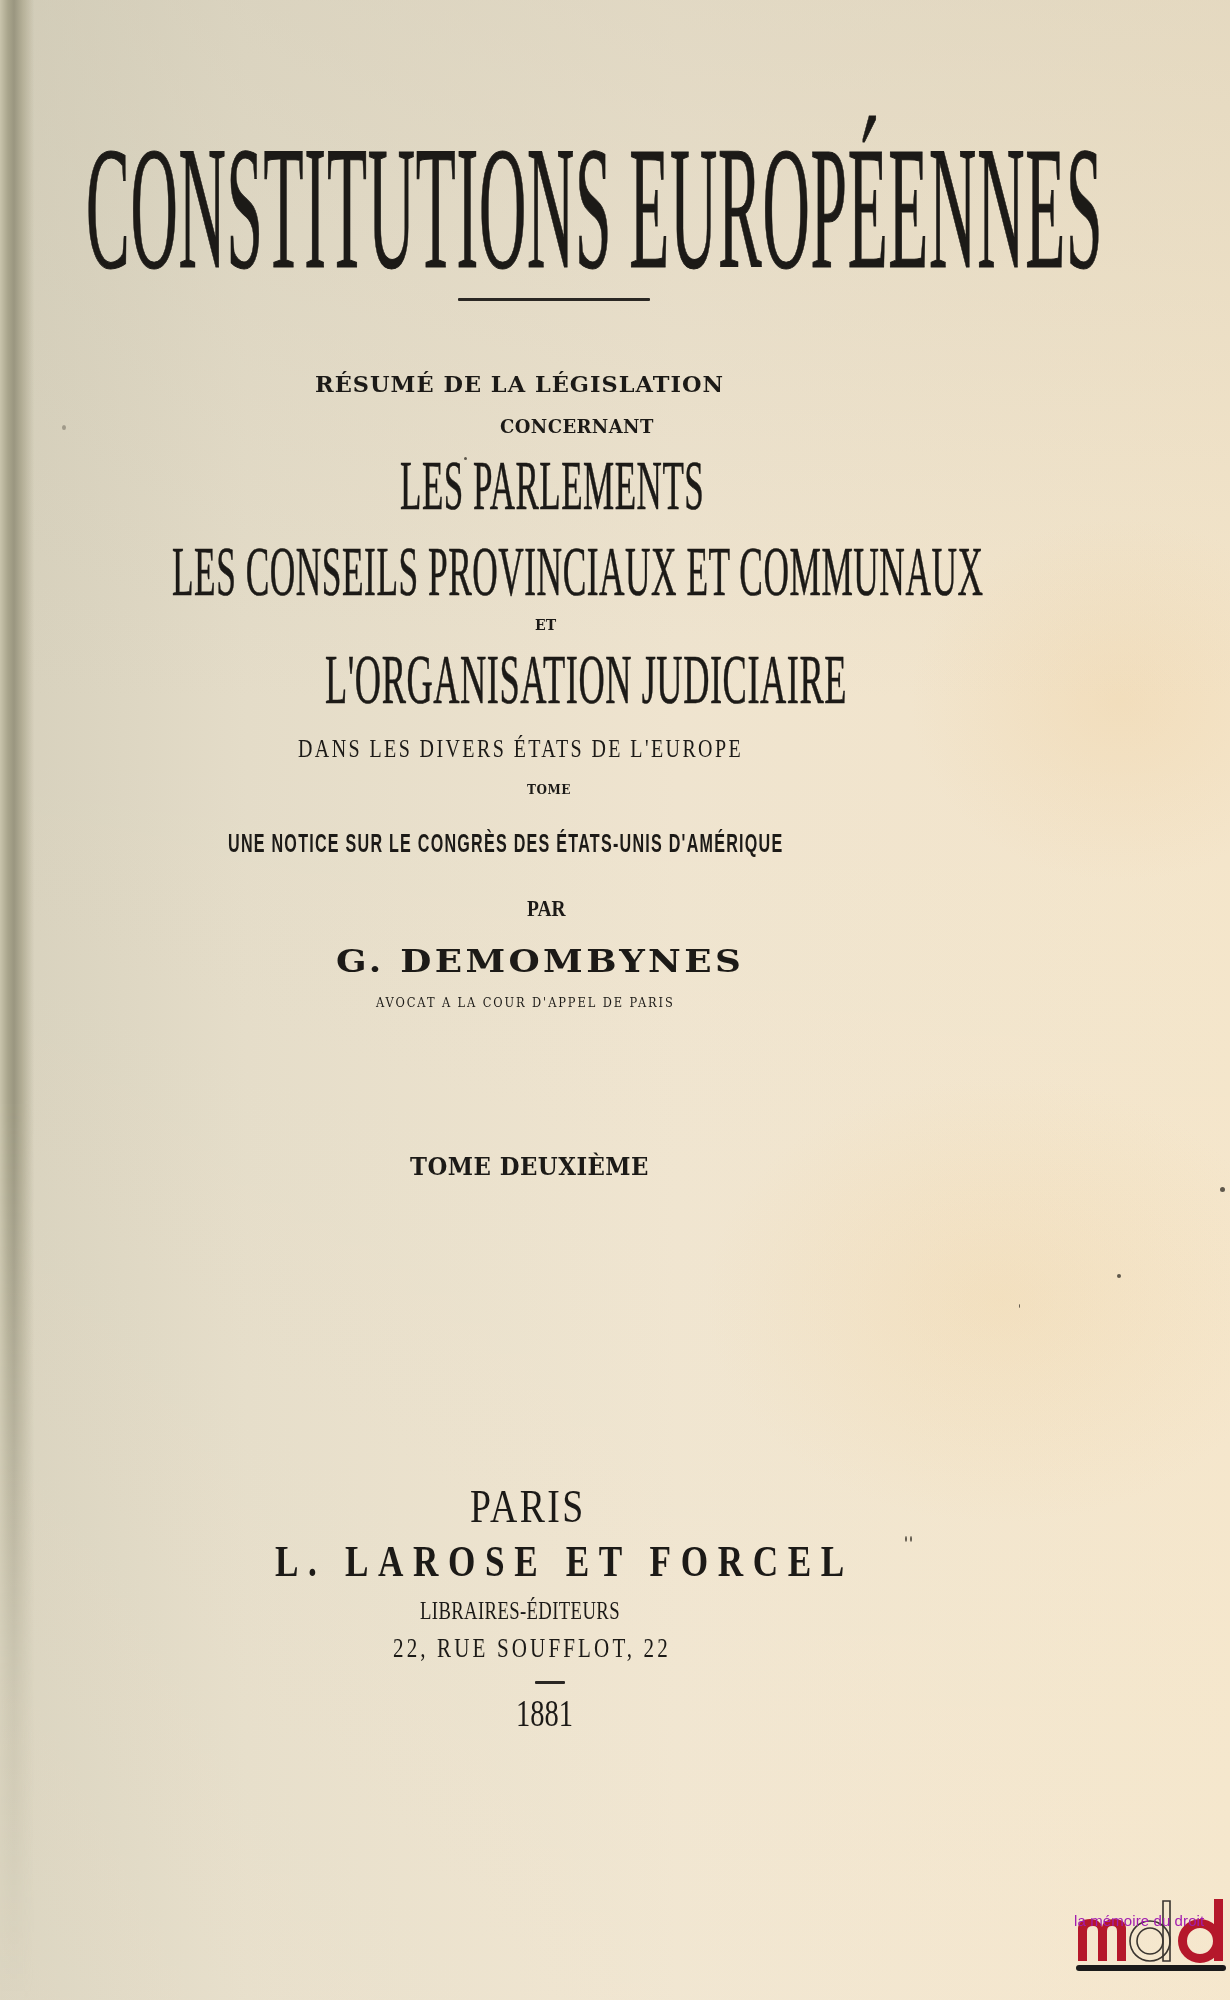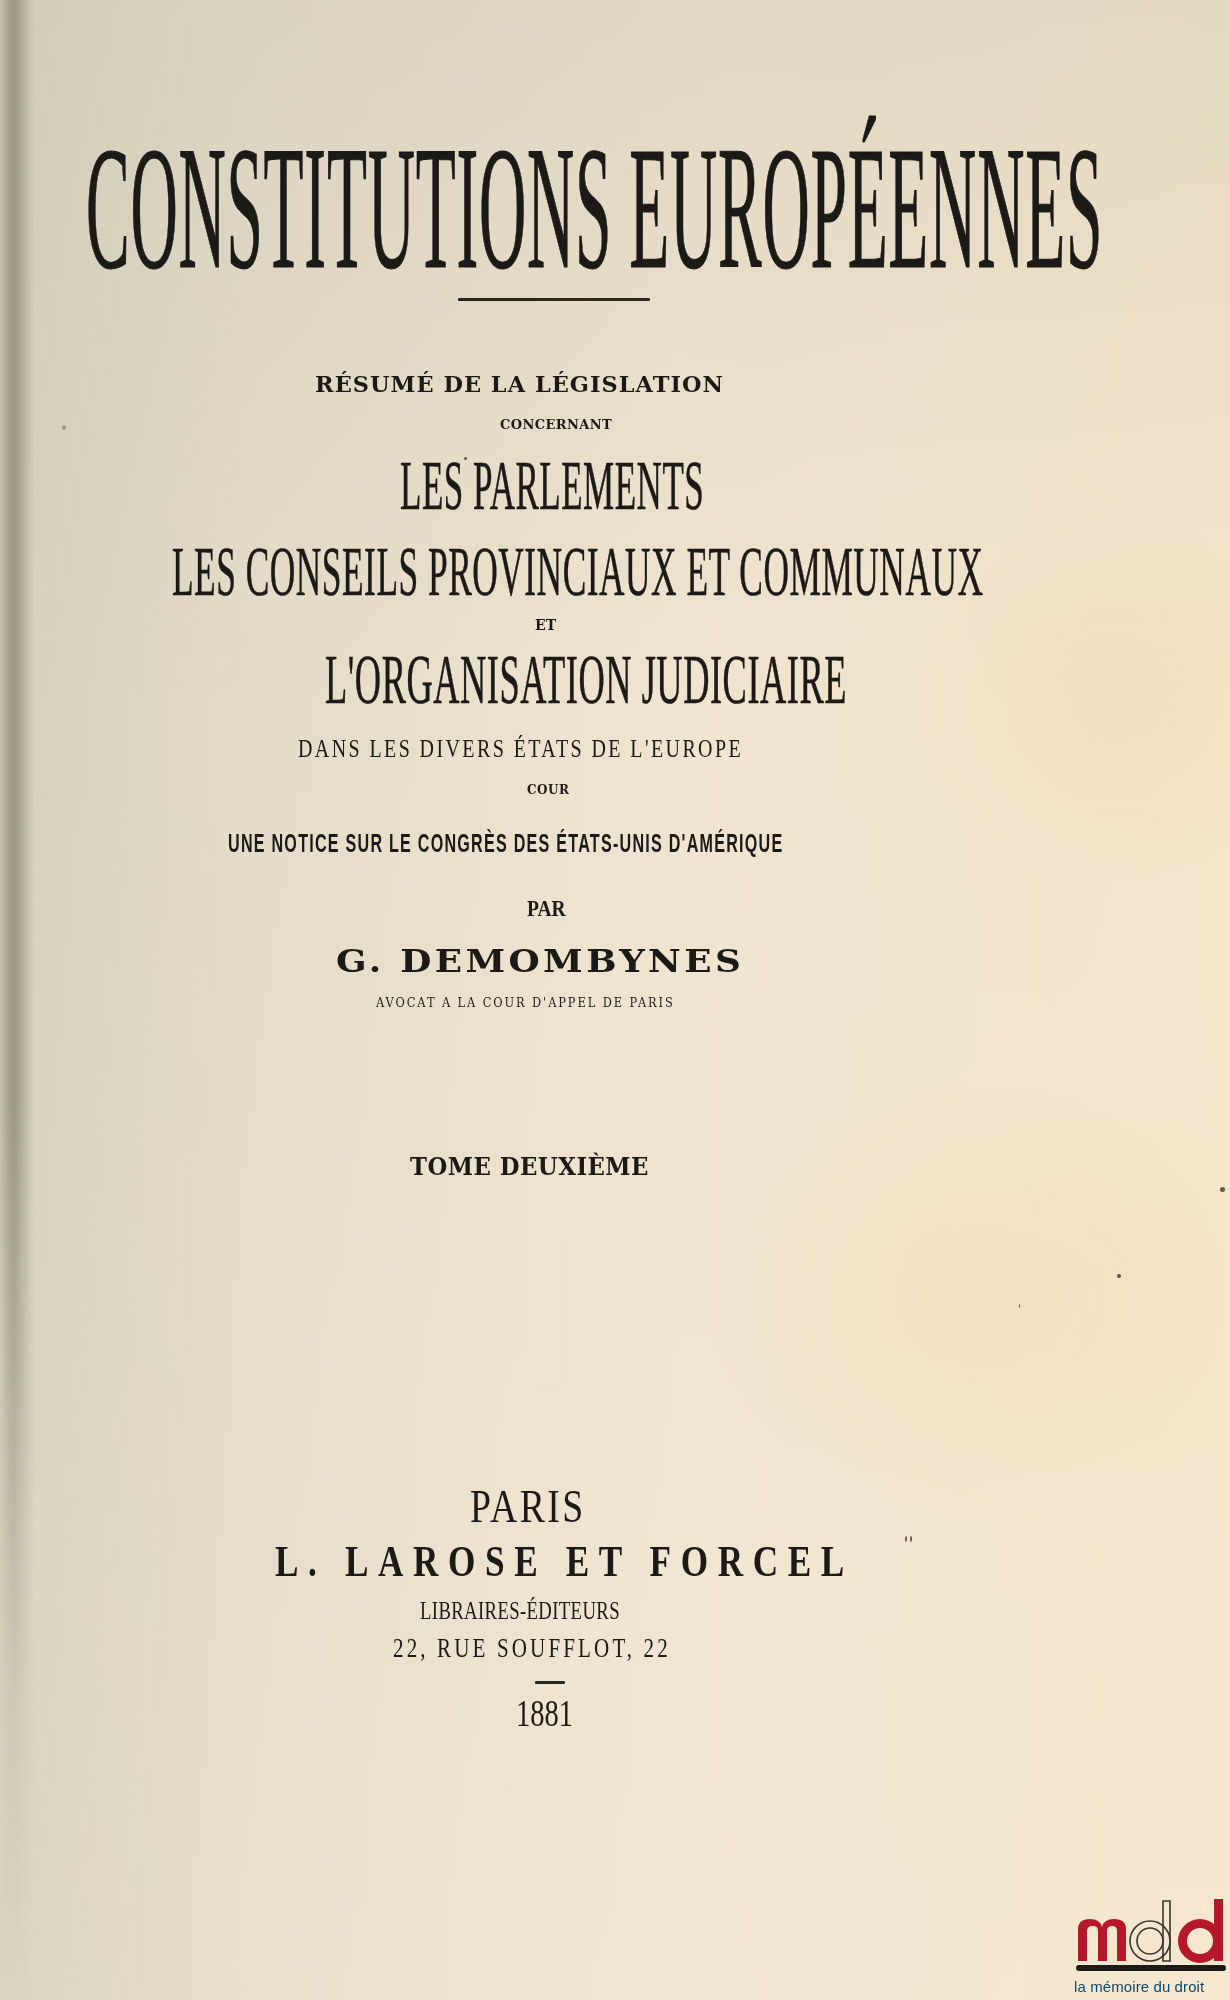--- a/index.html
+++ b/index.html
@@ -32,22 +32,22 @@
   .egypt { font-family: "DejaVu Serif", serif; font-weight: bold; }
   .sans { font-family: "Liberation Sans", sans-serif; }
   .rule {
     position: absolute; height: 3px; background: #2a2723; border-radius: 1px;
   }
   .speck { position: absolute; background: #3a342c; border-radius: 50%; opacity: 0.8; }
   .logo {
     position: absolute; left: 1072px; top: 1895px; width: 158px; height: 105px;
   }
   .logo-caption {
-    position: absolute; left: 1074px; top: 1978px; width: 156px;
-    font-family: "Liberation Sans", sans-serif; font-size: 15px; color: #0c4a6e;
+    position: absolute; left: 1074px; top: 1912px; width: 156px;
+    font-family: "Liberation Sans", sans-serif; font-size: 15px; color: #a21caf;
     white-space: nowrap; letter-spacing: 0.1px;
   }
   .logo-bar {
     position: absolute; left: 1076px; top: 1965px; width: 150px; height: 6px;
     background: #1a1a1a; border-radius: 3px;
   }
 </style>
 </head>
 <body>
 
@@ -58,21 +58,21 @@
   <span class="cond" style="left:86px; font-size:176px; line-height:1; letter-spacing:2px; transform:scaleX(0.372); -webkit-text-stroke:1px #1c1a17;">CONSTITUTIONS EUROPÉENNES</span>
 </div>
 
 <div class="rule" style="left:458px; top:298px; width:192px; height:3px;"></div>
 
 <div class="line" style="top:373px">
   <span class="egypt" style="left:315px; font-size:22px; line-height:1; letter-spacing:1px; transform:scaleX(1.02);">RÉSUMÉ DE LA LÉGISLATION</span>
 </div>
 
 <div class="line" style="top:418px">
-  <span class="egypt" style="left:500px; font-size:13px; line-height:1; letter-spacing:0.4px;">CONCERNANT</span>
+  <span class="egypt" style="left:500px; font-size:18px; line-height:1; letter-spacing:0.4px;">CONCERNANT</span>
 </div>
 
 <div class="line" style="top:451px">
   <span class="cond" style="left:400px; font-size:70px; line-height:1; letter-spacing:1px; transform:scaleX(0.50); -webkit-text-stroke:0.6px #1c1a17;">LES PARLEMENTS</span>
 </div>
 
 <div class="line" style="top:537px">
   <span class="cond" style="left:172px; font-size:70px; line-height:1; letter-spacing:1px; transform:scaleX(0.505); -webkit-text-stroke:0.6px #1c1a17;">LES CONSEILS PROVINCIAUX ET COMMUNAUX</span>
 </div>
 
@@ -82,21 +82,21 @@
 
 <div class="line" style="top:645px">
   <span class="cond" style="left:325px; font-size:70px; line-height:1; letter-spacing:1px; transform:scaleX(0.52); -webkit-text-stroke:0.6px #1c1a17;">L'ORGANISATION JUDICIAIRE</span>
 </div>
 
 <div class="line" style="top:736px">
   <span class="cond" style="left:298px; font-size:25px; line-height:1; letter-spacing:3px; transform:scaleX(0.80);">DANS LES DIVERS ÉTATS DE L'EUROPE</span>
 </div>
 
 <div class="line" style="top:784px">
-  <span class="egypt" style="left:527px; font-size:12px; line-height:1; letter-spacing:0.5px;">COUR</span>
+  <span class="egypt" style="left:527px; font-size:12px; line-height:1; letter-spacing:0.5px;">TOME</span>
 </div>
 
 <div class="line" style="top:830px">
   <span class="sans" style="left:228px; font-size:26px; line-height:1; letter-spacing:2px; font-weight:bold; transform:scaleX(0.62);">UNE NOTICE SUR LE CONGRÈS DES ÉTATS-UNIS D'AMÉRIQUE</span>
 </div>
 
 <div class="line" style="top:897px">
   <span class="cond" style="left:527px; font-size:23px; line-height:1; font-weight:bold; transform:scaleX(0.85);">PAR</span>
 </div>
 

